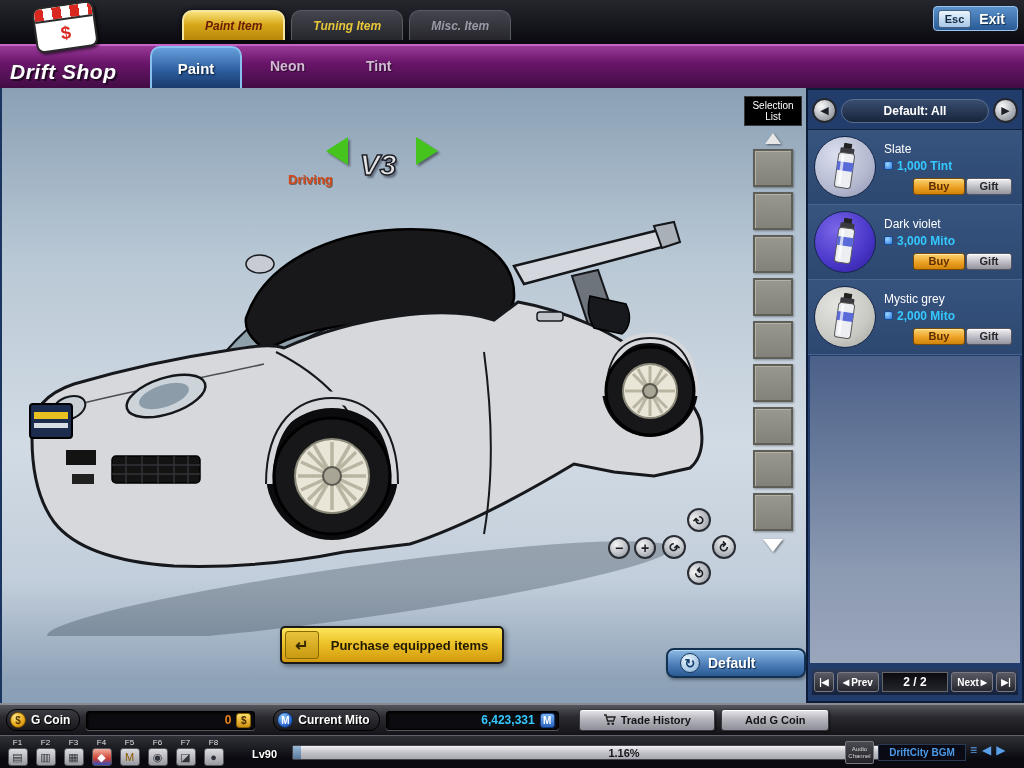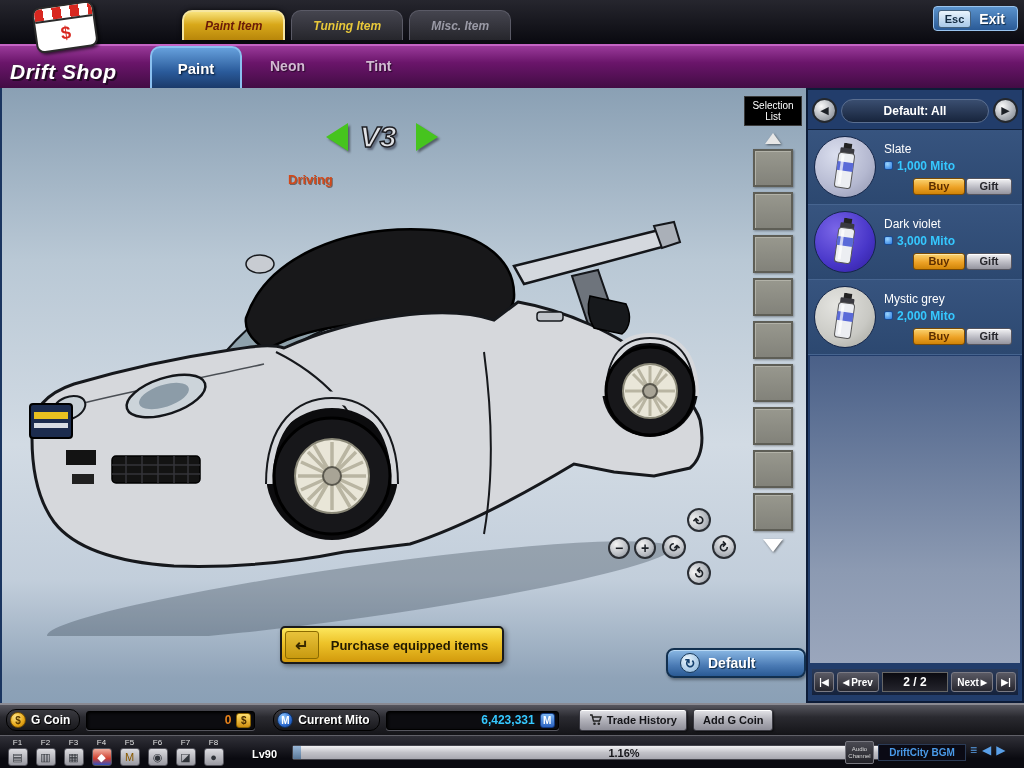--- a/index.html
+++ b/index.html
@@ -52,21 +52,21 @@
              background-color:#b9c8d5; border-left:2px solid #1a3560; }
 
   .car-title { position:absolute; left:60px; top:32px; width:640px; display:flex; justify-content:center;
                align-items:center; gap:20px; }
   .arrow-btn { width:0; height:0; border-top:14px solid transparent; border-bottom:14px solid transparent;
                filter:drop-shadow(2px 2px 1px rgba(0,0,0,.45)); cursor:pointer; }
   .arrow-prev { border-right:22px solid #46c41e; }
   .arrow-next { border-left:22px solid #46c41e; }
   .title-text { font-size:44px; font-weight:bold; letter-spacing:4px; color:#e4e6ea;
                 -webkit-text-stroke:2px #1c1c20; text-shadow:3px 4px 3px rgba(20,20,40,.45); }
-  .title-trim { font-size:30px; font-weight:bold; font-style:italic; color:#dfe1e5; margin-top:0; margin-left:-8px;
+  .title-trim { font-size:30px; font-weight:bold; font-style:italic; color:#dfe1e5; margin-top:28px; margin-left:-8px;
                 -webkit-text-stroke:1.5px #1c1c20; text-shadow:2px 3px 2px rgba(20,20,40,.45); }
   .driving { position:absolute; left:286px; top:84px; font-size:13px; font-weight:bold; color:#d2491a;
              text-shadow:1px 1px 0 rgba(60,20,0,.5); }
 
   .car-svg { position:absolute; left:12px; top:112px; width:720px; height:436px; }
 
   
   .rotate-controls { position:absolute; left:598px; top:412px; width:160px; height:95px; }
   .ctrl-circle { position:absolute; width:22px; height:22px; border-radius:50%;
                  background:radial-gradient(circle at 35% 30%,#f4f4f4,#b8bcc2 60%,#868c94);
@@ -174,21 +174,21 @@
                border-radius:3px; padding:0 3px 0 6px; box-shadow:inset 1px 1px 3px #000, 0 1px 0 #55555d; }
   .value-text { text-align:right; font-size:12px; font-weight:bold; }
   .gcoin-value { width:138px; color:#e8821a; }
   .mito-value { width:142px; color:#35c8ff; }
   .badge { width:15px; height:15px; border-radius:3px; margin-left:5px; font-size:10px; font-weight:bold;
            display:flex; align-items:center; justify-content:center; }
   .badge-gold { background:linear-gradient(#ffe070,#d09010); color:#4a2e00; border:1px solid #8a6202; }
   .badge-blue { background:linear-gradient(#7ab4f0,#2a62c0); color:#fff; border:1px solid #143a80; }
   .wallet-btn { height:22px; background:linear-gradient(#e6e6ea,#b2b2ba 50%,#8e8e98); border:1px solid #3a3a42;
                 border-radius:3px; color:#141418; font-size:11px; font-weight:bold; display:flex; align-items:center;
-                gap:5px; padding:0 9px; box-shadow:inset 0 1px 0 #fff, 1px 1px 2px rgba(0,0,0,.5); cursor:pointer; }
+                gap:5px; padding:0 23px; box-shadow:inset 0 1px 0 #fff, 1px 1px 2px rgba(0,0,0,.5); cursor:pointer; }
   .trade-btn { margin-left:14px; }
   .mito-capsule { margin-left:12px; }
 
   
   .taskbar { position:absolute; top:735px; left:0; width:1024px; height:33px;
              background:linear-gradient(#303038,#0a0a10 70%); border-top:1px solid #606068; }
   .fkeys { position:absolute; left:6px; top:2px; display:flex; gap:5px; }
   .fkey { width:23px; display:flex; flex-direction:column; align-items:center; }
   .fkey-label { font-size:8px; color:#e0e0e0; line-height:9px; }
   .fkey-icon { width:20px; height:18px; border-radius:3px; margin-top:1px; font-size:11px; color:#30343a;
@@ -376,21 +376,21 @@
               <rect x="4" y="5" width="14" height="6" rx="1" fill="#3a3a40"></rect>
               <rect x="3" y="10" width="16" height="35" rx="3" fill="#eceef2" stroke="#555"></rect>
               <rect x="3" y="19" width="16" height="9" fill="#5a6ad8"></rect>
               <rect x="6" y="12" width="3" height="30" fill="#ffffff" opacity="0.7"></rect>
             </svg>
           </div>
           <div class="item-main">
             <div class="item-name">Slate</div>
             <div class="item-price">
               <span class="mito-dot"></span>
-              <span class="price-text">1,000 Mito</span>
+              <span class="price-text">1,000 Tint</span>
             </div>
             <div class="item-btns">
               <div class="buy-btn">Buy</div>
               <div class="gift-btn">Gift</div>
             </div>
           </div>
         </div>
 
         <div class="item">
           <div class="swatch swatch-1">

